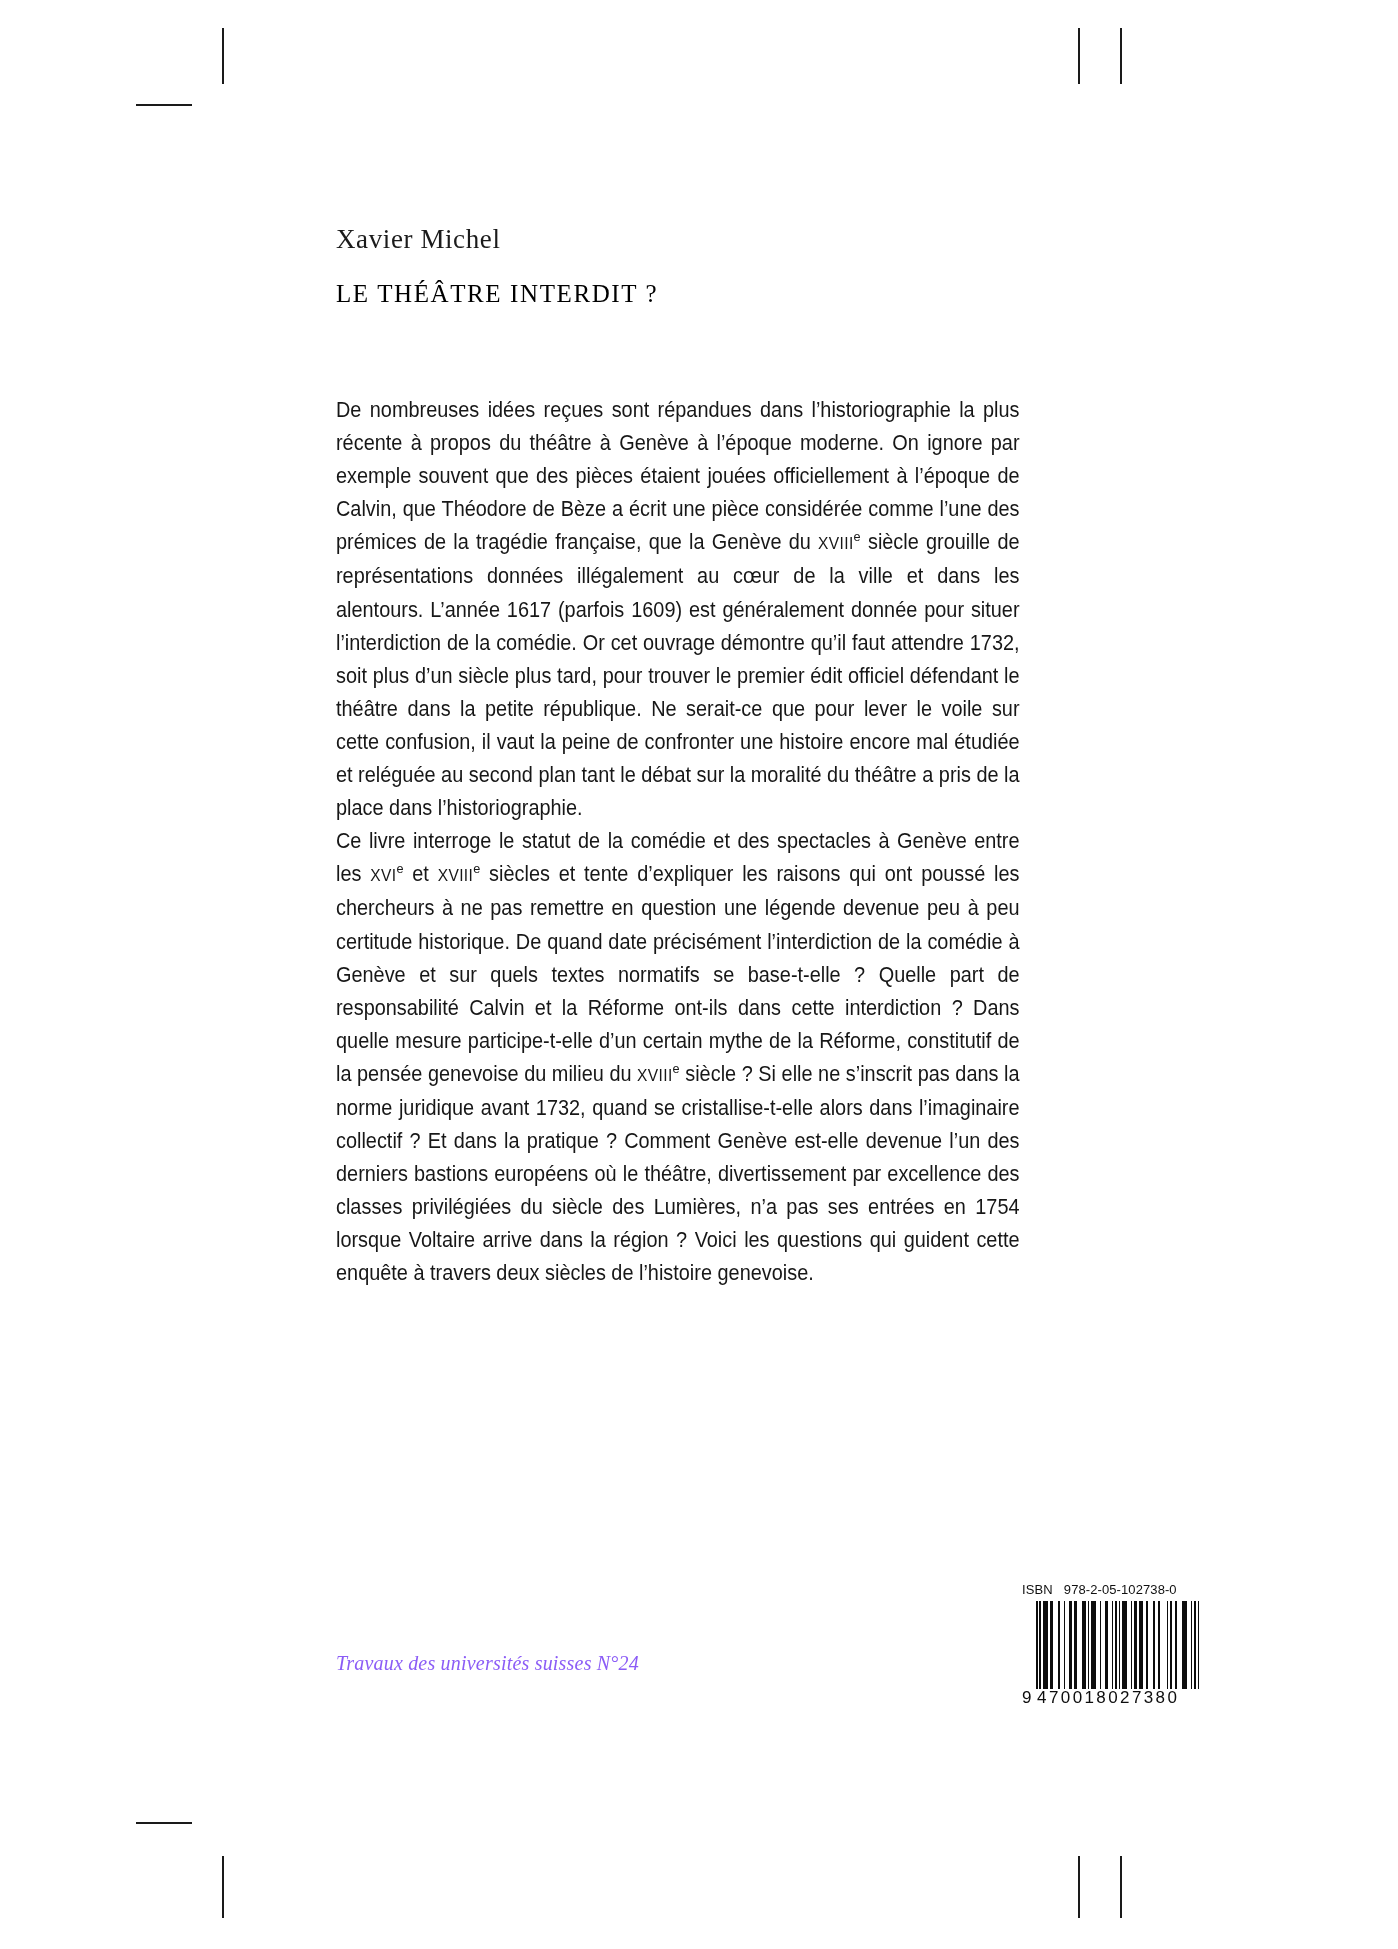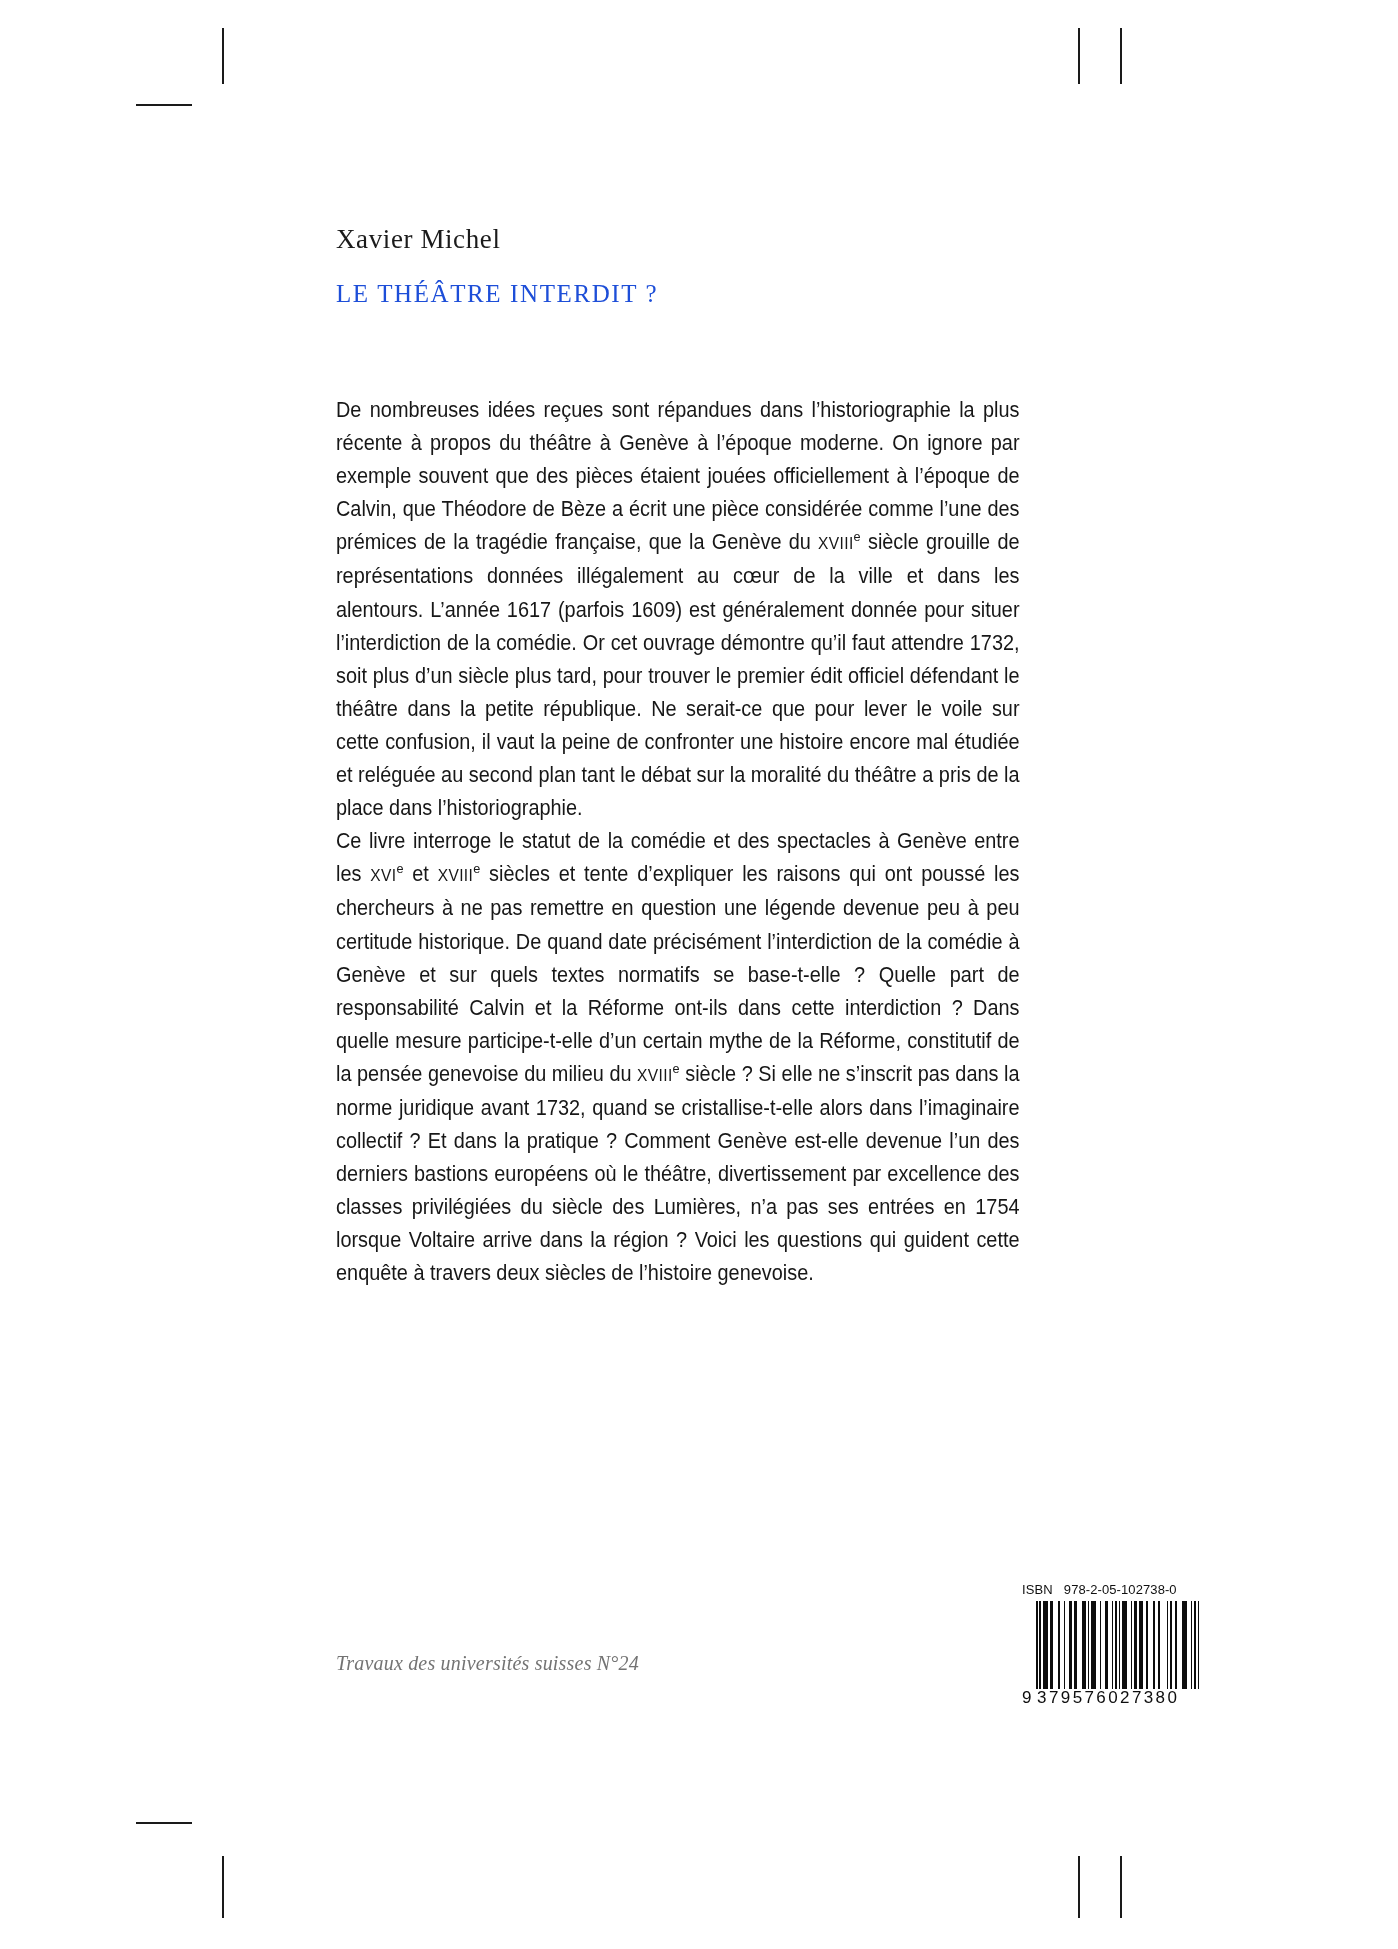--- a/index.html
+++ b/index.html
@@ -60,21 +60,21 @@
     white-space: nowrap;
   }
 
   .title {
     position: absolute;
     left: 0;
     top: 268px;
     font-family: "Liberation Serif", serif;
     font-size: 25px;
     letter-spacing: 1.6px;
-    color: #1d4ed8;
+    color: #000000;
     white-space: nowrap;
   }
 
   .blurb {
     position: absolute;
     left: 0;
     top: 382px;
     width: 684px;
     font-family: "Liberation Sans", sans-serif;
     font-size: 21.4px;
@@ -106,21 +106,21 @@
   .nb { white-space: nowrap; }
 
   
   .series {
     position: absolute;
     left: 336px;
     top: 1652px;
     font-family: "Liberation Serif", serif;
     font-style: italic;
     font-size: 20px;
-    color: #737373;
+    color: #8b5cf6;
     white-space: nowrap;
     letter-spacing: 0.2px;
   }
 
   .barcode-block {
     position: absolute;
     left: 1022px;
     top: 1582px;
     width: 184px;
   }
@@ -248,18 +248,18 @@
         <div class="bar" style="width: 5.16px; height: 100%;"></div>
         <div style="width: 3.44px; height: 100%; background: transparent;"></div>
         <div class="bar" style="width: 1.72px; height: 100%;"></div>
         <div style="width: 1.72px; height: 100%; background: transparent;"></div>
         <div class="bar" style="width: 1.72px; height: 100%;"></div>
         <div style="width: 1.72px; height: 100%; background: transparent;"></div>
         <div class="bar" style="width: 1.72px; height: 100%;"></div>
       </div>
     <div class="ean-row">
       <span class="ean-lead">9</span>
-      <span class="ean-main">379576</span>
+      <span class="ean-main">470018</span>
       <span class="ean-main" style="">027380</span>
     </div>
   </div>
 
 </div>
 
 </body></html>

